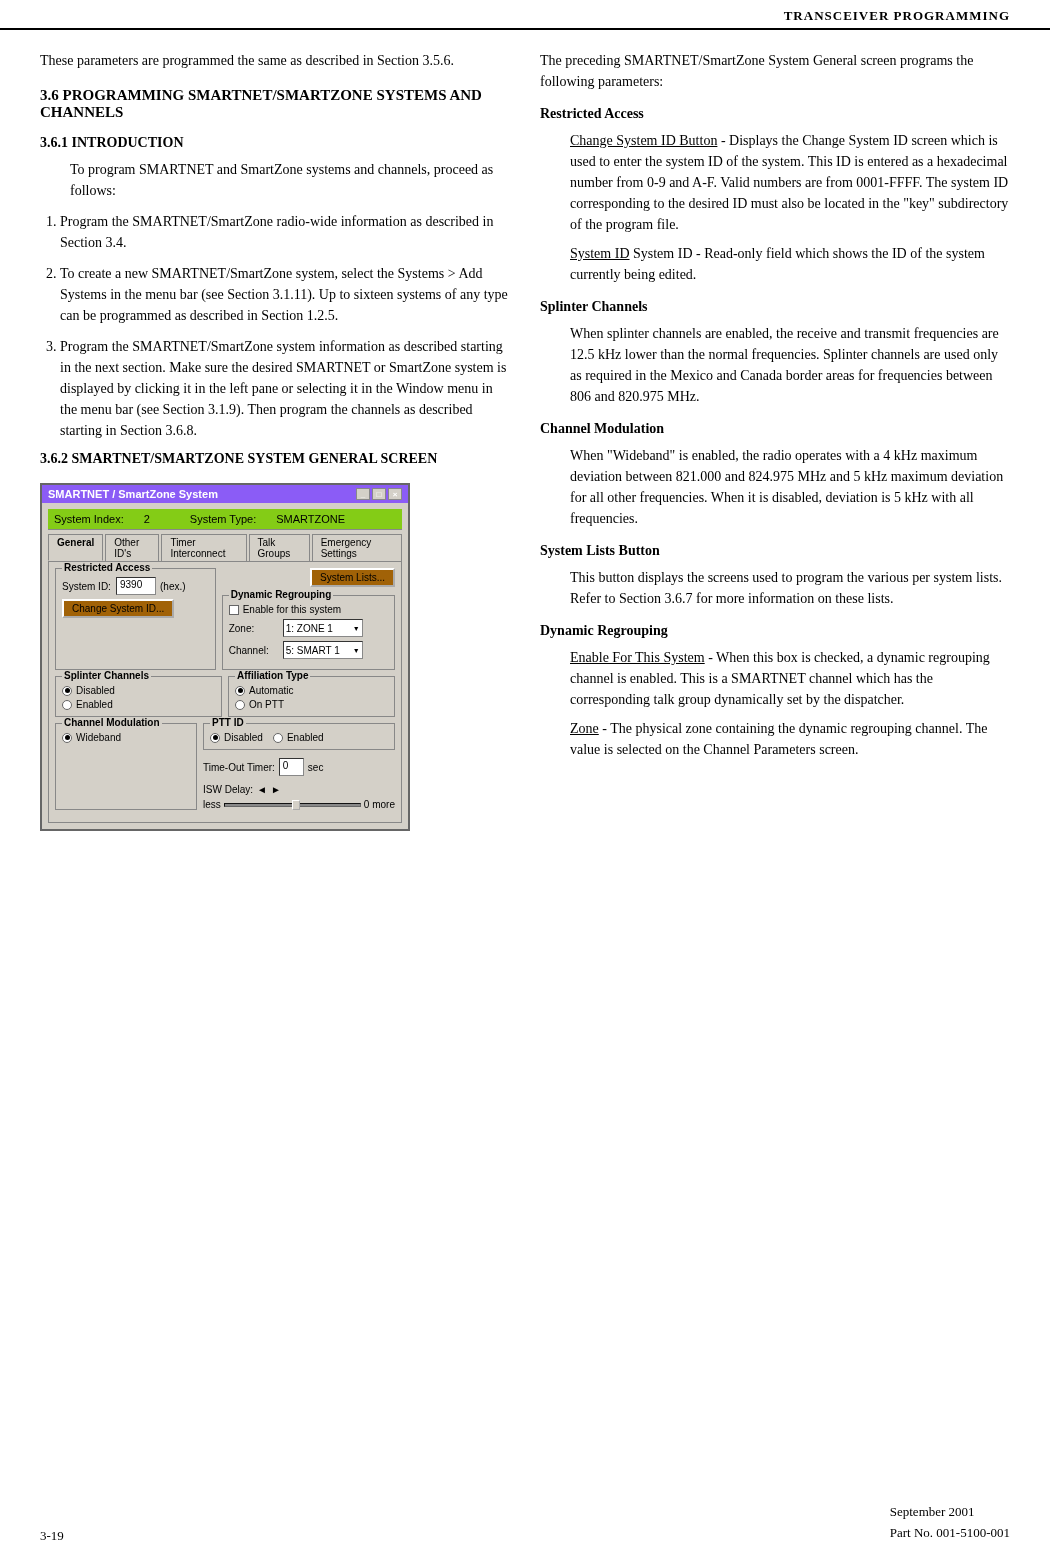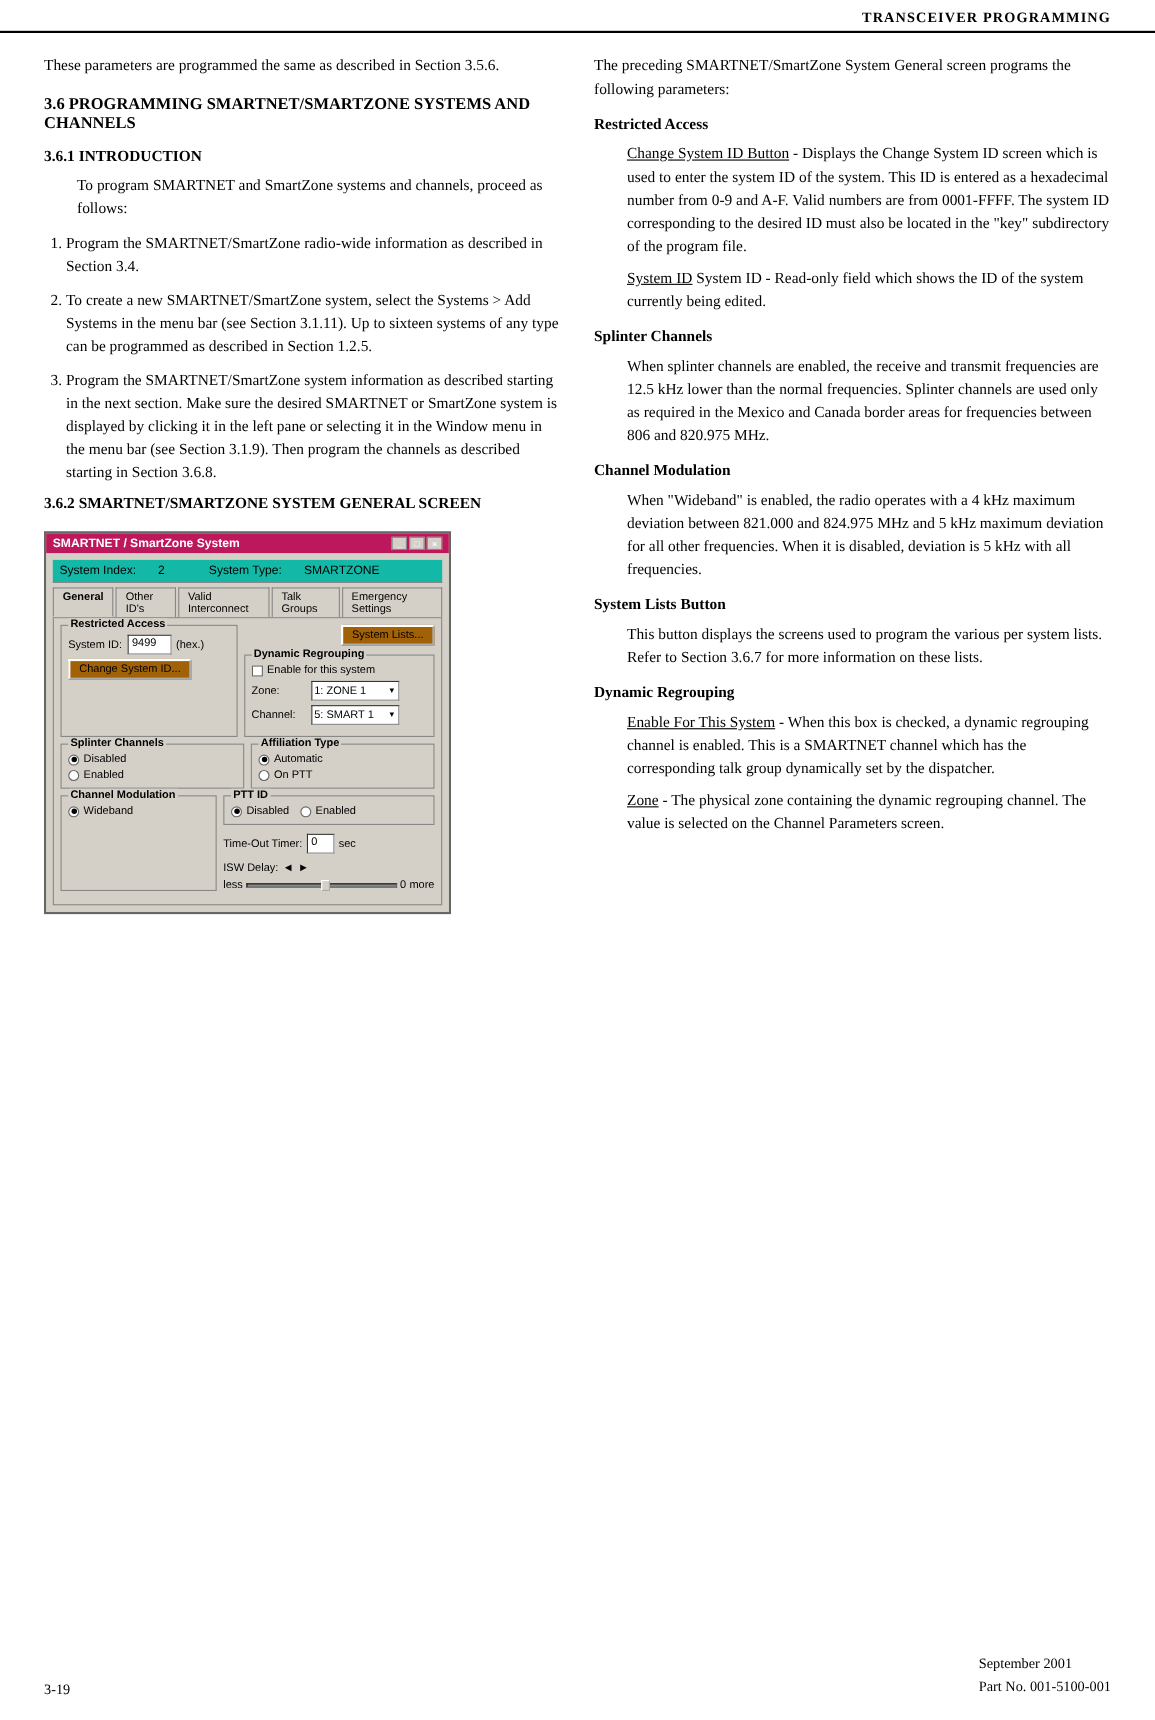--- a/index.html
+++ b/index.html
@@ -85,21 +85,21 @@
       border: 2px solid #666;
       background: #d4d0c8;
       margin-top: 16px;
       margin-bottom: 10px;
       width: 370px;
       font-family: Arial, sans-serif;
       font-size: 11px;
     }
 
     .window-titlebar {
-      background: #be185d;
+      background: #8b5cf6;
       color: #fff;
       padding: 3px 6px;
       display: flex;
       justify-content: space-between;
       align-items: center;
       font-size: 11px;
       font-weight: bold;
       gap: 24px;
     }
 
@@ -119,21 +119,21 @@
       cursor: pointer;
     }
 
     .window-body {
       padding: 6px;
       background: #d4d0c8;
     }
 
     
     .system-info-bar {
-      background: #14b8a6;
+      background: #84cc16;
       display: flex;
       align-items: center;
       gap: 20px;
       padding: 4px 6px;
       border-bottom: 1px solid #888;
       font-size: 11px;
     }
 
     
     .tabs {
@@ -402,35 +402,35 @@
         <div class="system-info-bar">
           <span>System Index:</span>
           <span>2</span>
           <span style="margin-left:20px;">System Type:</span>
           <span>SMARTZONE</span>
         </div>
 
         <div class="tabs">
           <div class="tab active">General</div>
           <div class="tab">Other ID's</div>
-          <div class="tab">Valid Interconnect</div>
+          <div class="tab">Timer Interconnect</div>
           <div class="tab">Talk Groups</div>
           <div class="tab">Emergency Settings</div>
         </div>
 
         <div class="inner-panel">
 
           <div class="panel-row">
 
             <div class="group-box" style="flex:1.1;">
               <span class="group-box-title">Restricted Access</span>
               <div class="group-box-content">
                 <div class="form-row">
                   <span class="form-label">System ID:</span>
-                  <div class="win-input" style="width:40px;">9499</div>
+                  <div class="win-input" style="width:40px;">9390</div>
                   <span>(hex.)</span>
                 </div>
                 <button class="win-button">Change System ID...</button>
               </div>
             </div>
 
             <div style="display:flex; flex-direction:column; gap:4px; flex:1.3;">
               <div style="display:flex; justify-content:flex-end; margin-bottom:4px;">
                 <button class="win-button">System Lists...</button>
               </div>

